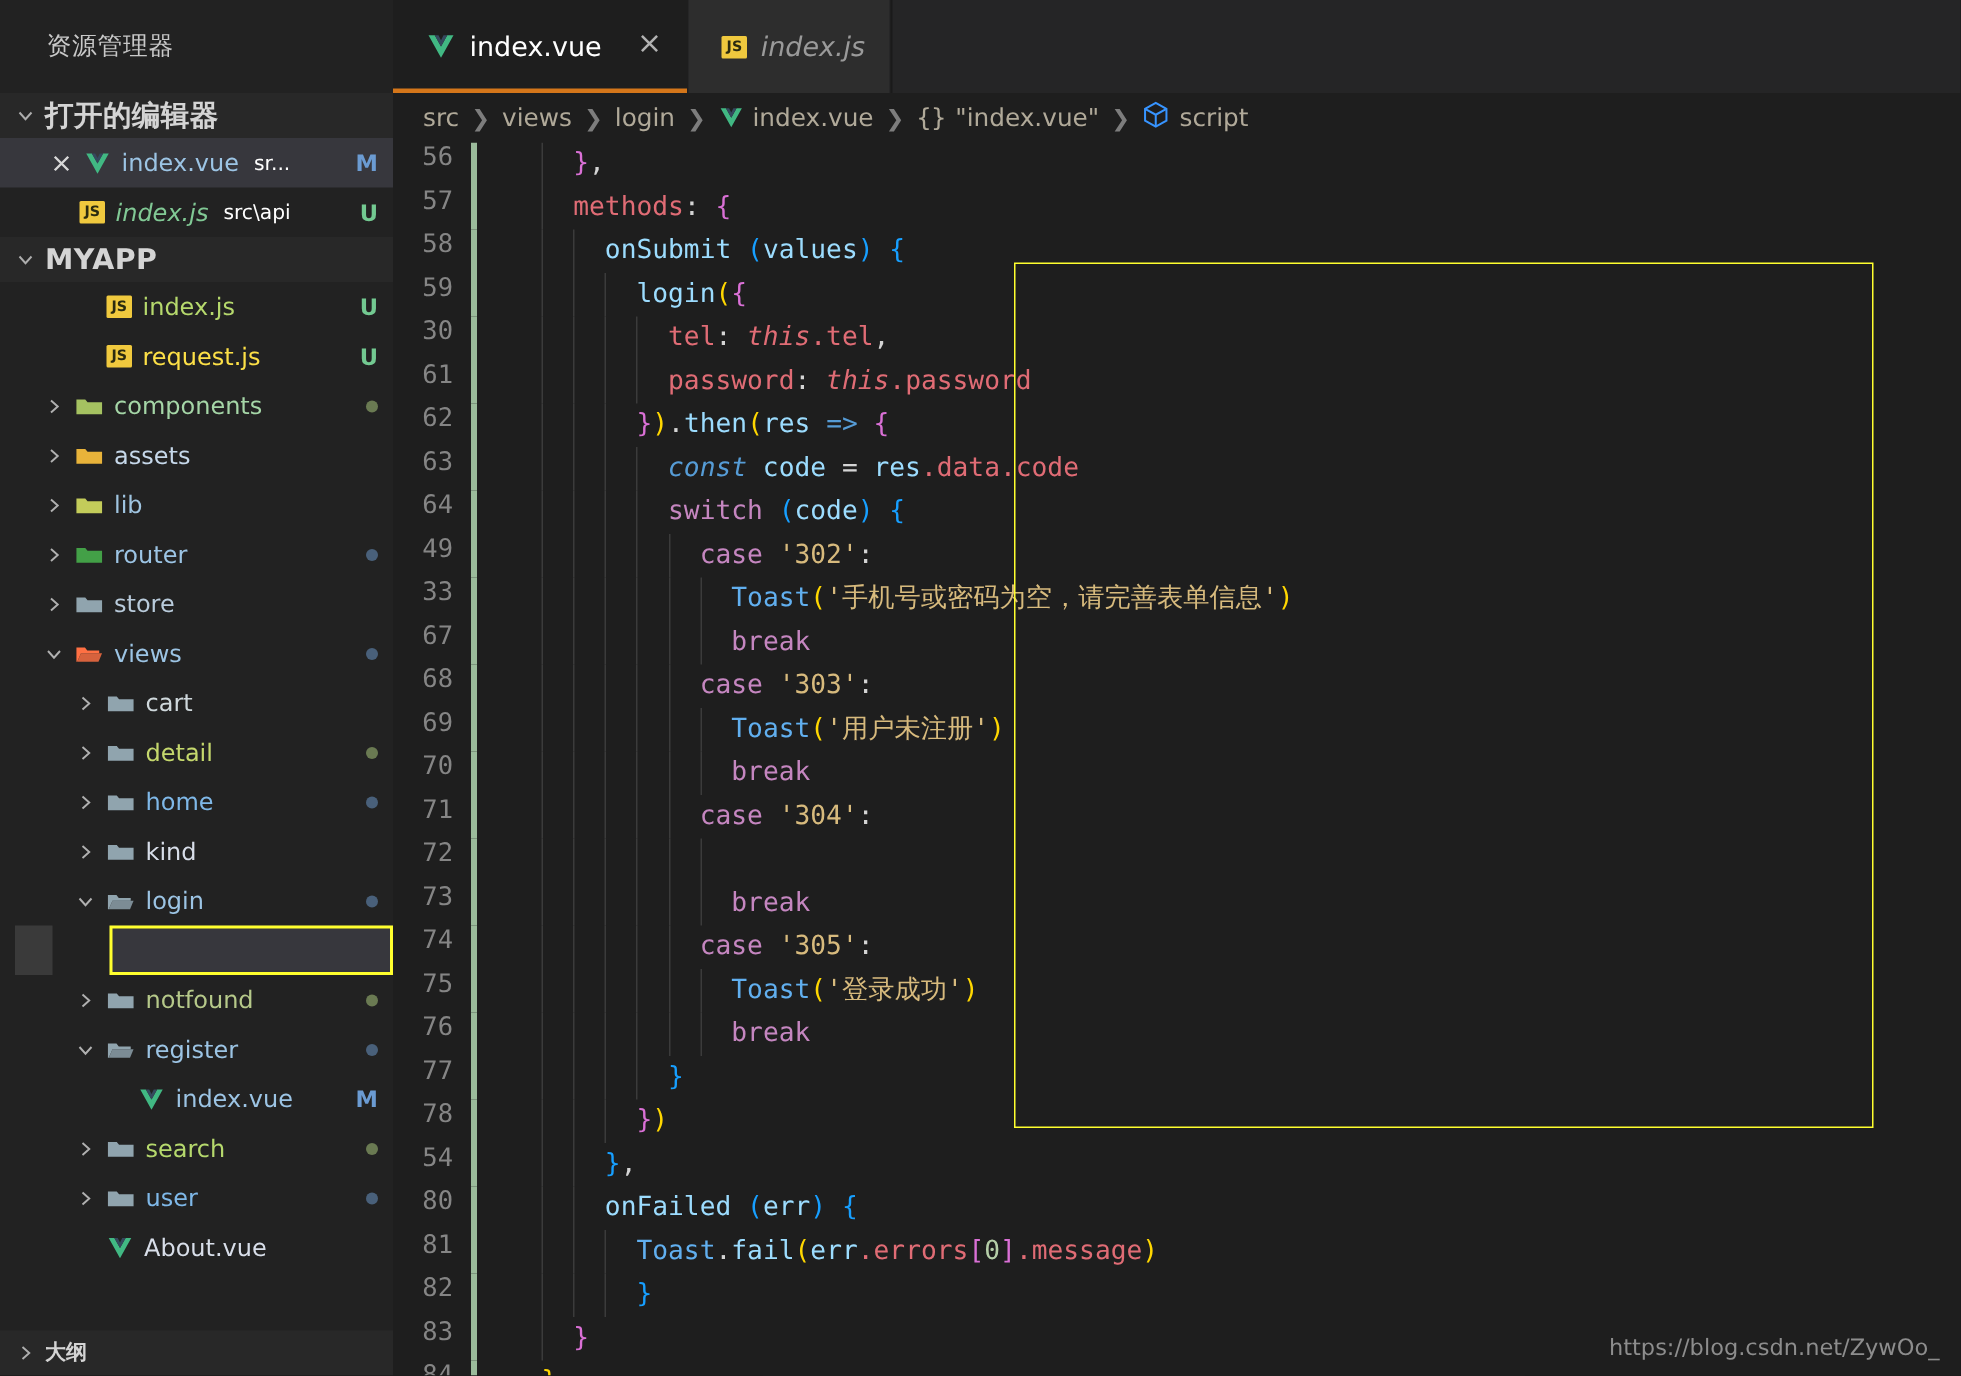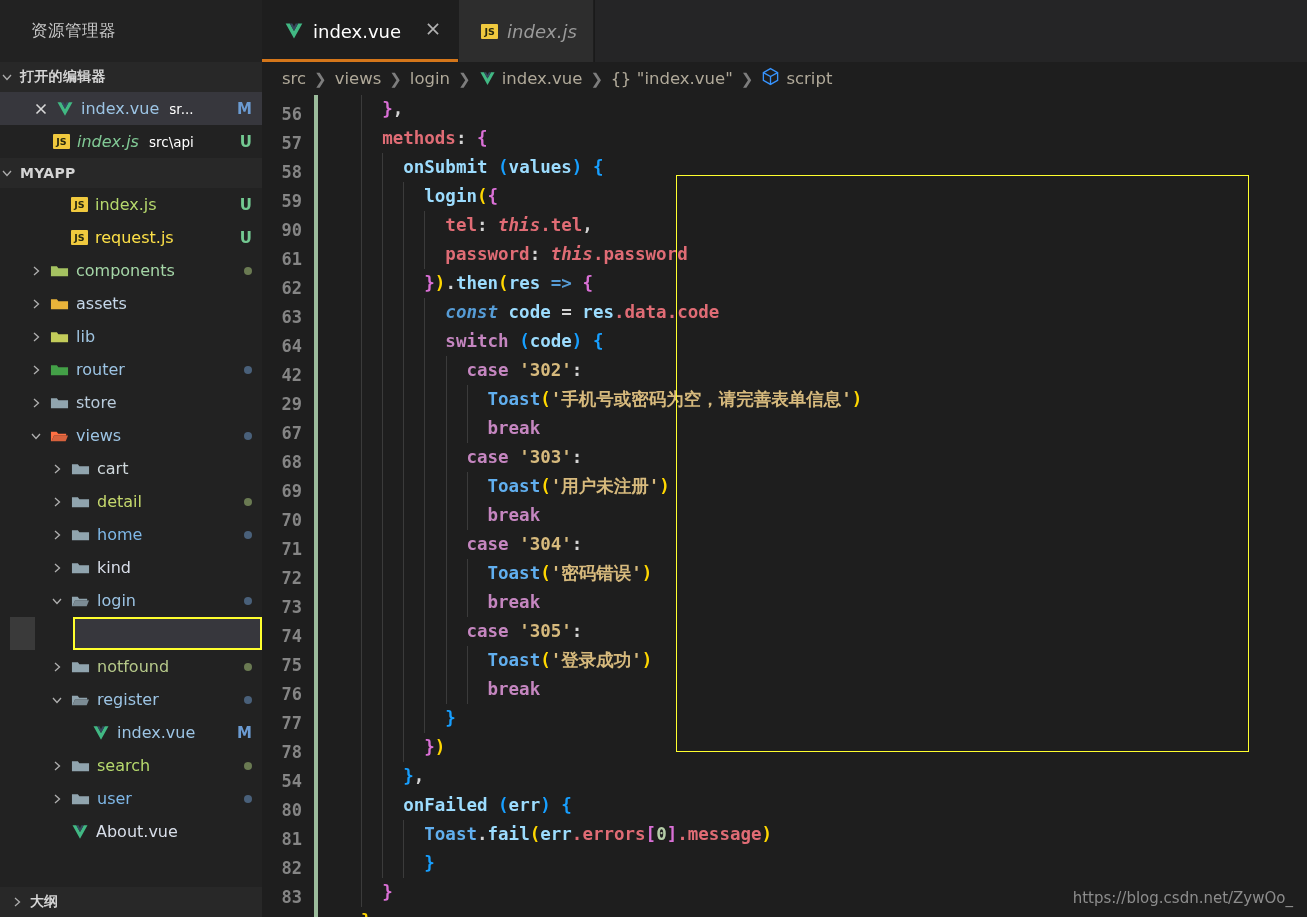--- a/index.html
+++ b/index.html
@@ -15,22 +15,22 @@
   #sidebar {
     width: 262px; height: 917px; background:#222222; flex: 0 0 262px;
     display:flex; flex-direction:column; position:relative; overflow:hidden;
   }
   .sb-title {
     height: 62px; display:flex; align-items:center; padding-left: 31px;
     color:#c8c8c8; font-size: 16.5px; letter-spacing:.5px;
   }
   .sb-section-head {
     height: 30px; display:flex; align-items:center; gap:6px;
-    background:#282828; 
-    color:#d4d4d4; font-size:14px; font-weight:bold; letter-spacing:.3px;
+    background:#282828; padding-left: 10px;
+    color:#d4d4d4; font-size:19px; font-weight:bold; letter-spacing:.3px;
   }
   .chev { width:14px; height:14px; flex:0 0 14px; position:relative; opacity:.85; }
   .chev svg { display:block; }
   .row {
     height: 33px; display:flex; align-items:center; gap:7px;
     font-size: 16px; color:#9fb4c9; white-space:nowrap; position:relative;
     padding-right: 10px;
   }
   .row.sel-open { background:#37373d; }
   .row .nm { font-size:16px; }
@@ -83,21 +83,21 @@
 
   #breadcrumb {
     height: 33px; flex:0 0 33px; display:flex; align-items:center; gap:8px;
     padding-left: 20px; background:#1e1e1e; color:#b0a999; font-size:16.5px;
   }
   #breadcrumb .sepc { color:#7d7d7d; font-size:15px; }
   #breadcrumb .crumb { white-space:nowrap; }
 
   
   #codearea { flex:1; position:relative; background:#1e1e1e; overflow:hidden; }
-  .code-row { height:29px; display:flex; align-items:flex-end; position:relative;font-weight:bold; }
+  .code-row { height:29px; display:flex; align-items:flex-start; position:relative; }
   .lineno {
     width:52px; flex:0 0 52px; text-align:right; padding-right:12px;
     color:#858585; font-family:"DejaVu Sans Mono","Liberation Mono",monospace; font-size:17px;
   }
   .gmark { width:4px; flex:0 0 4px; background:#9bbb9b; height:29px; }
   .gpad { width:22px; flex:0 0 22px; }
   .codetext {
     font-family:"DejaVu Sans Mono","Liberation Mono",monospace;
     font-size:17.5px; white-space:pre; color:#d4d4d4; line-height:29px;
   }
@@ -510,21 +510,21 @@
           <div class="code-row">
             <span class="lineno">59</span>
             <span class="gmark"></span>
             <span class="gpad"></span>
             <span class="ig" style="left:99.1px"></span>
             <span class="ig" style="left:120.2px"></span>
             <span class="ig" style="left:141.3px"></span>
             <span class="codetext"><span class="t-plain">        </span><span class="t-var">login</span><span class="t-br1">(</span><span class="t-br2">{</span></span>
           </div>
           <div class="code-row">
-            <span class="lineno">90</span>
+            <span class="lineno">30</span>
             <span class="gmark"></span>
             <span class="gpad"></span>
             <span class="ig" style="left:99.1px"></span>
             <span class="ig" style="left:120.2px"></span>
             <span class="ig" style="left:141.3px"></span>
             <span class="ig" style="left:162.4px"></span>
             <span class="codetext"><span class="t-plain">          </span><span class="t-prop">tel</span><span class="t-plain">: </span><span class="t-ital">this</span><span class="t-prop">.tel</span><span class="t-plain">,</span></span>
           </div>
           <div class="code-row">
             <span class="lineno">61</span>
@@ -559,32 +559,32 @@
             <span class="lineno">64</span>
             <span class="gmark"></span>
             <span class="gpad"></span>
             <span class="ig" style="left:99.1px"></span>
             <span class="ig" style="left:120.2px"></span>
             <span class="ig" style="left:141.3px"></span>
             <span class="ig" style="left:162.4px"></span>
             <span class="codetext"><span class="t-plain">          </span><span class="t-key">switch </span><span class="t-br3">(</span><span class="t-var">code</span><span class="t-br3">) </span><span class="t-br3">{</span></span>
           </div>
           <div class="code-row">
-            <span class="lineno">42</span>
+            <span class="lineno">49</span>
             <span class="gmark"></span>
             <span class="gpad"></span>
             <span class="ig" style="left:99.1px"></span>
             <span class="ig" style="left:120.2px"></span>
             <span class="ig" style="left:141.3px"></span>
             <span class="ig" style="left:162.4px"></span>
             <span class="ig" style="left:183.5px"></span>
             <span class="codetext"><span class="t-plain">            </span><span class="t-key">case </span><span class="t-str">'302'</span><span class="t-plain">:</span></span>
           </div>
           <div class="code-row">
-            <span class="lineno">29</span>
+            <span class="lineno">33</span>
             <span class="gmark"></span>
             <span class="gpad"></span>
             <span class="ig" style="left:99.1px"></span>
             <span class="ig" style="left:120.2px"></span>
             <span class="ig" style="left:141.3px"></span>
             <span class="ig" style="left:162.4px"></span>
             <span class="ig" style="left:183.5px"></span>
             <span class="ig" style="left:204.60000000000002px"></span>
             <span class="codetext"><span class="t-plain">              </span><span class="t-fn">Toast</span><span class="t-br1">(</span><span class="t-str">'手机号或密码为空，请完善表单信息'</span><span class="t-br1">)</span></span>
           </div>
@@ -649,21 +649,20 @@
           <div class="code-row">
             <span class="lineno">72</span>
             <span class="gmark"></span>
             <span class="gpad"></span>
             <span class="ig" style="left:99.1px"></span>
             <span class="ig" style="left:120.2px"></span>
             <span class="ig" style="left:141.3px"></span>
             <span class="ig" style="left:162.4px"></span>
             <span class="ig" style="left:183.5px"></span>
             <span class="ig" style="left:204.60000000000002px"></span>
-            <span class="codetext"><span class="t-plain">              </span><span class="t-fn">Toast</span><span class="t-br1">(</span><span class="t-str">'密码错误'</span><span class="t-br1">)</span></span>
           </div>
           <div class="code-row">
             <span class="lineno">73</span>
             <span class="gmark"></span>
             <span class="gpad"></span>
             <span class="ig" style="left:99.1px"></span>
             <span class="ig" style="left:120.2px"></span>
             <span class="ig" style="left:141.3px"></span>
             <span class="ig" style="left:162.4px"></span>
             <span class="ig" style="left:183.5px"></span>

